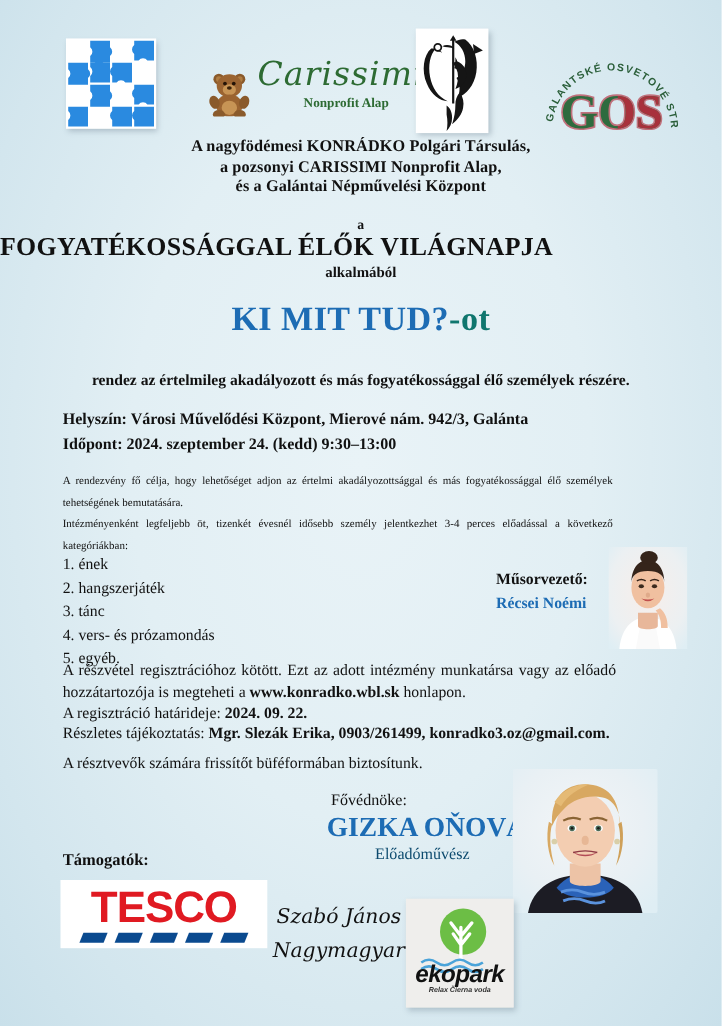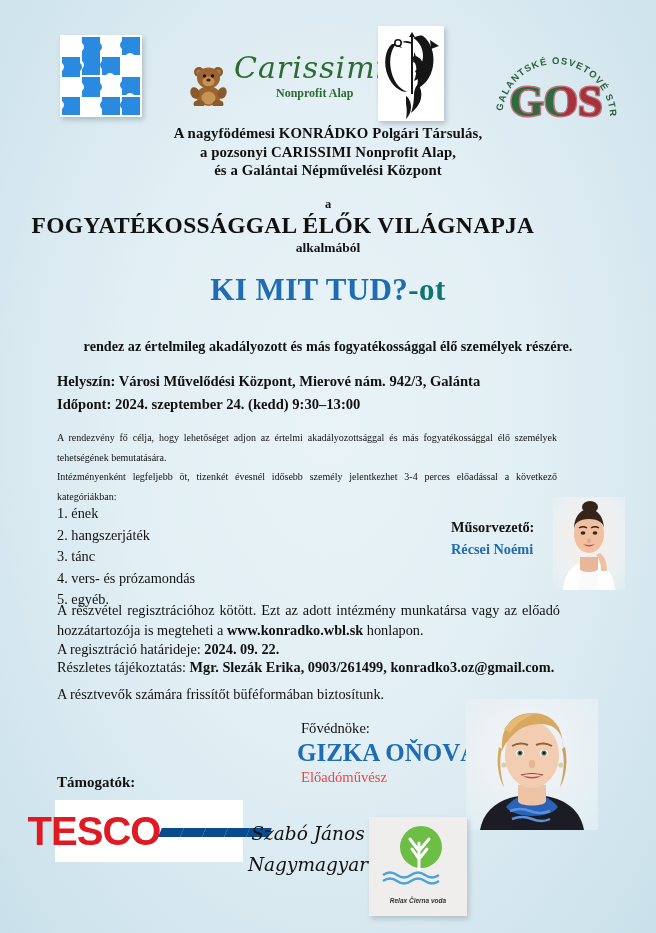--- a/index.html
+++ b/index.html
@@ -123,21 +123,21 @@
     text-align: center;
     font-weight: bold;
     font-size: 12.5px;
   }
 
   .worldday {
     position: absolute;
     top: 212px;
     left: 0;
     width: 566px;
-    text-align: center;
+    text-align: left;
     font-weight: bold;
     font-size: 23.5px;
     letter-spacing: .3px;
     white-space: nowrap;
   }
 
   .alkalmabol {
     position: absolute;
     top: 240px;
     left: 0;
@@ -274,22 +274,23 @@
   .patron-name {
     font-size: 25px;
     font-weight: bold;
     color: #1d6cb4;
     line-height: 30px;
     white-space: nowrap;
   }
   .patron-role {
     font-size: 14.6px;
     line-height: 19px;
-    color: #ef4444;
+    color: #0c4a6e;
     padding-left: 4px;
+    margin-left: 40px;
   }
 
   .patron-photo {
     position: absolute;
     left: 466px;
     top: 699px;
     width: 132px;
     height: 131px;
     overflow: hidden;
     border-radius: 2px;
@@ -305,21 +306,21 @@
   }
 
   .tesco-logo {
     position: absolute;
     left: 55px;
     top: 800px;
     width: 188px;
     height: 62px;
     background: #ffffff;
     display: flex;
-    flex-direction: row;
+    flex-direction: column;
     align-items: center;
     justify-content: center;
   }
   .tesco-word {
     font-family: "Liberation Sans", sans-serif;
     font-weight: bold;
     font-size: 40px;
     color: #e01a22;
     letter-spacing: -1px;
     line-height: 40px;
@@ -619,16 +620,17 @@
   </div>
 
   <div class="ekopark-logo">
     <svg width="98" height="99" viewBox="0 0 98 99">
       <rect width="98" height="99" fill="#efeeec"></rect>
       <circle cx="52" cy="30" r="21" fill="#6cbe45"></circle>
       <path d="M50 56 L50 26 M50 34 L41 22 M50 34 L60 22 M50 42 L43 32 M50 42 L58 32" stroke="#ffffff" stroke-width="3" fill="none" stroke-linecap="round"></path>
       <path d="M14 58 q7 -5 14 0 q7 5 14 0 q7 -5 14 0 q7 5 14 0" stroke="#4aa3d9" stroke-width="2.4" fill="none"></path>
       <path d="M14 64 q7 -5 14 0 q7 5 14 0 q7 -5 14 0 q7 5 14 0" stroke="#4aa3d9" stroke-width="2.4" fill="none"></path>
     </svg>
+    <div class="eko-word">ekopark</div>
     <div class="eko-sub">Relax Čierna voda</div>
   </div>
 
 </div>
 
 </body></html>

